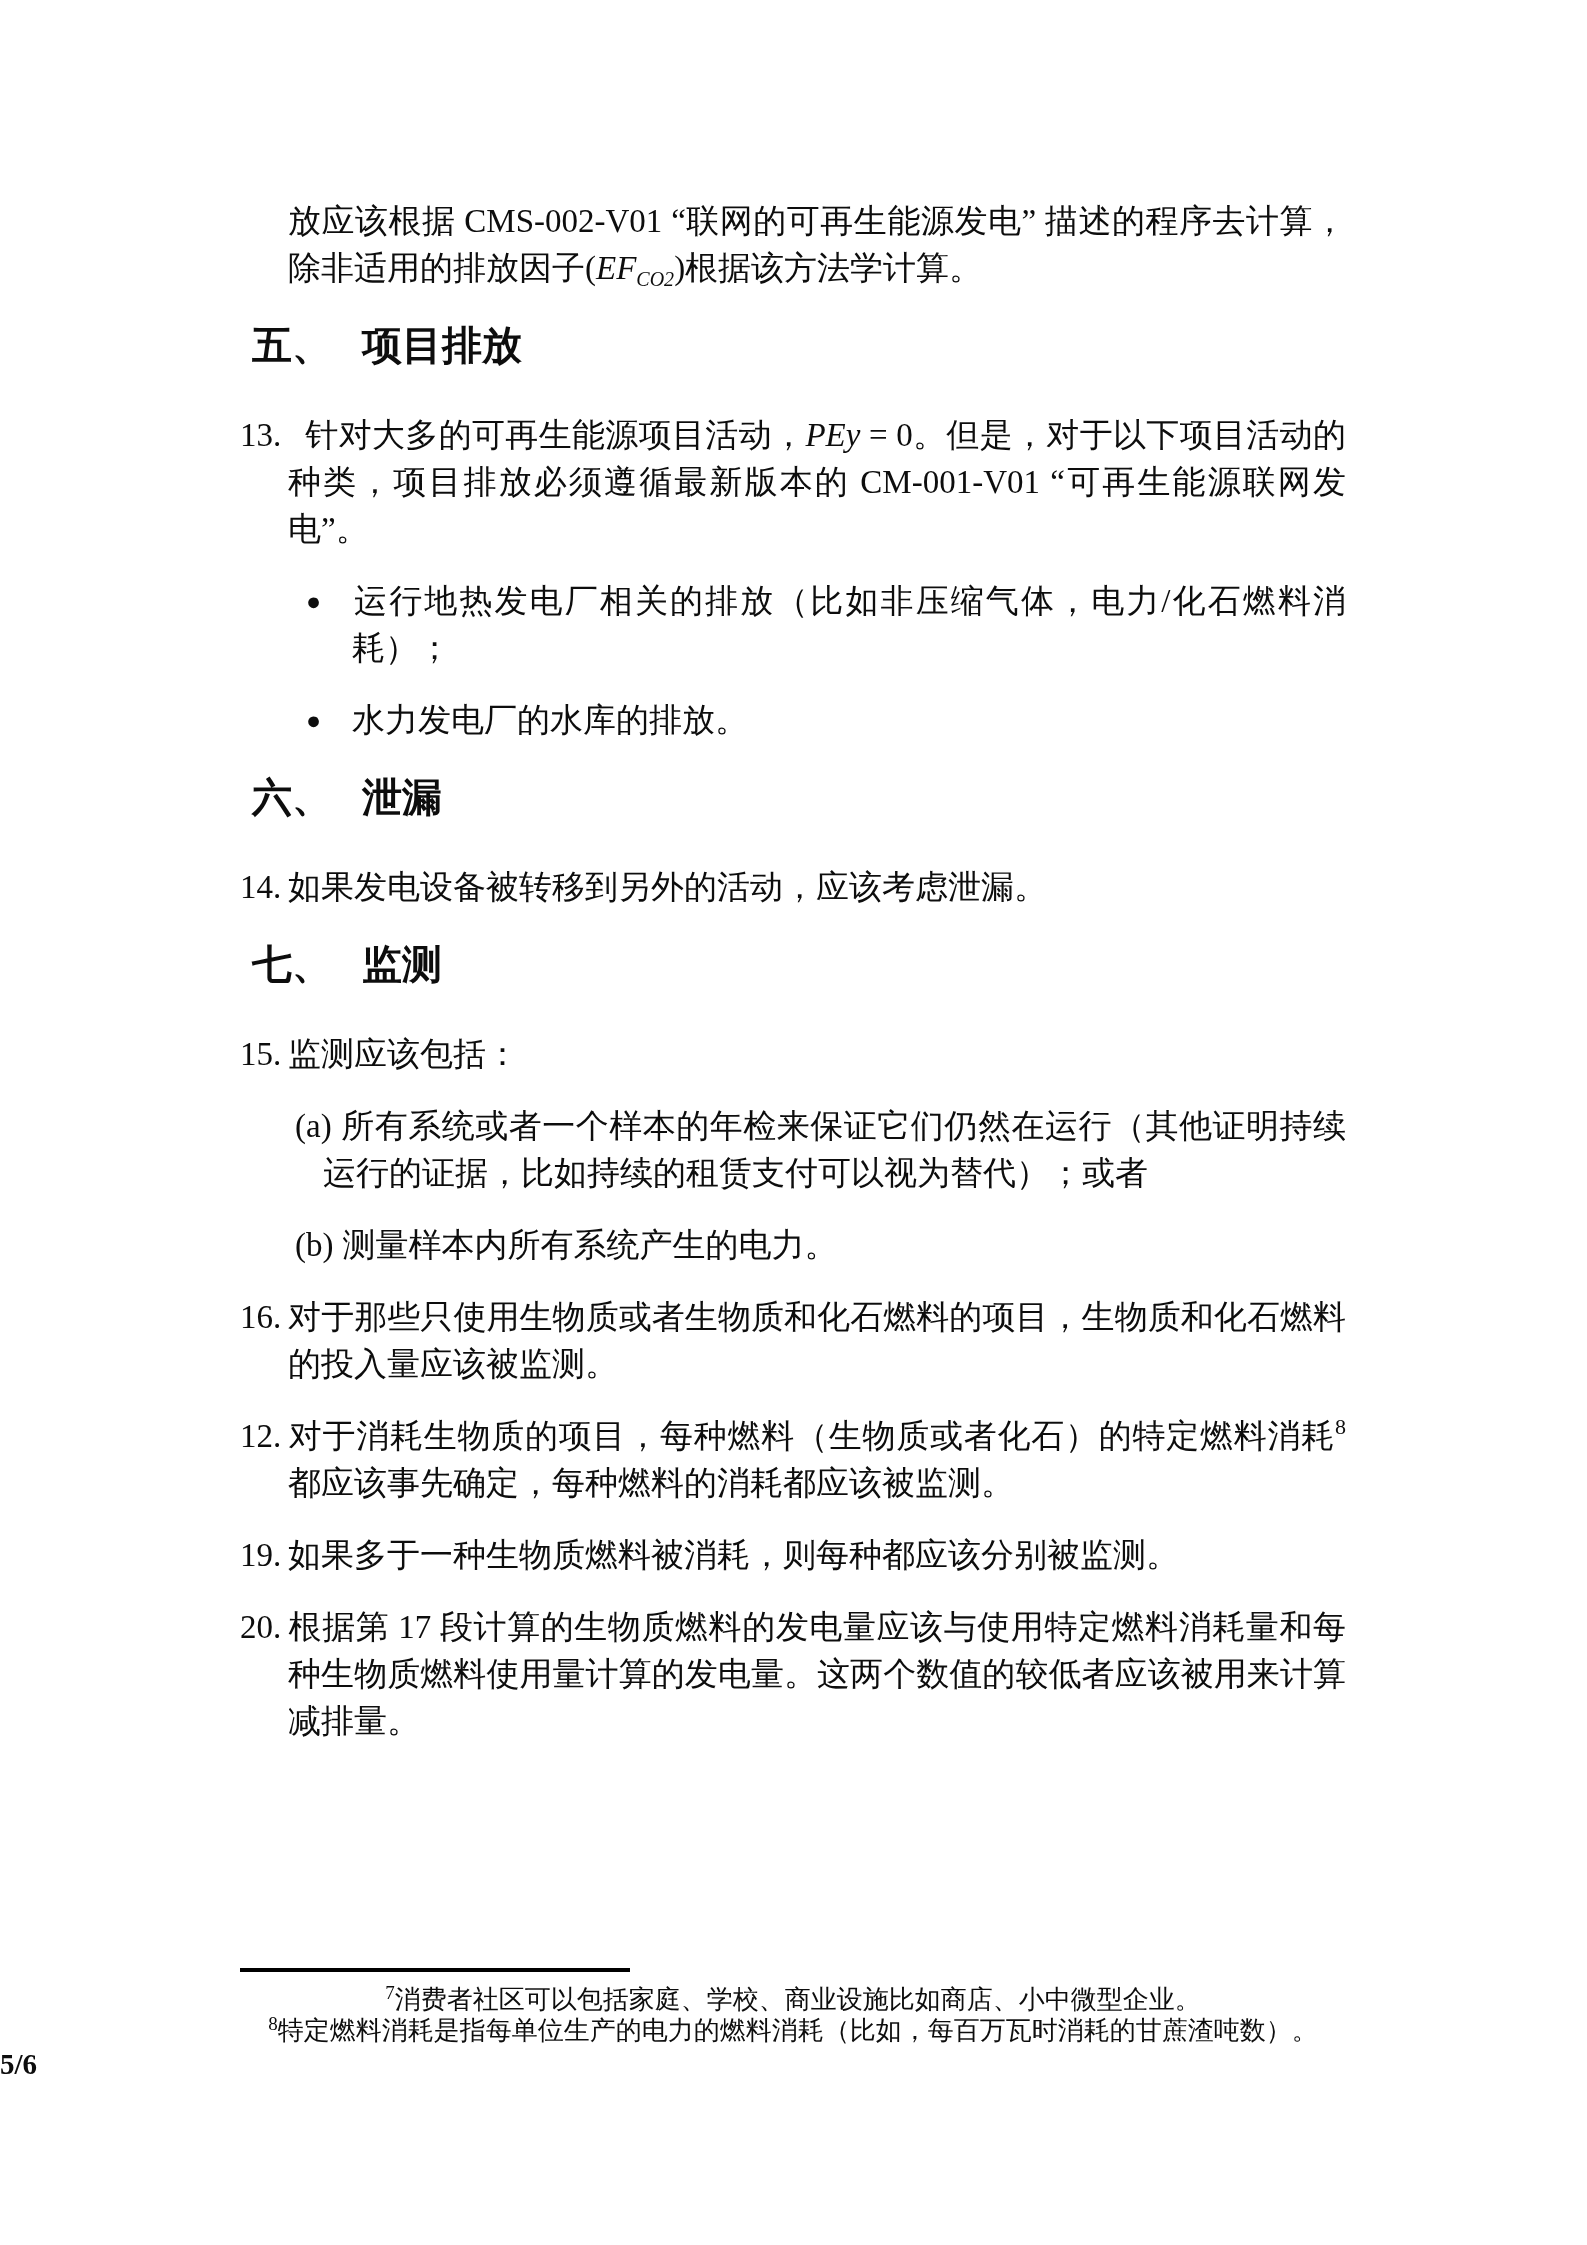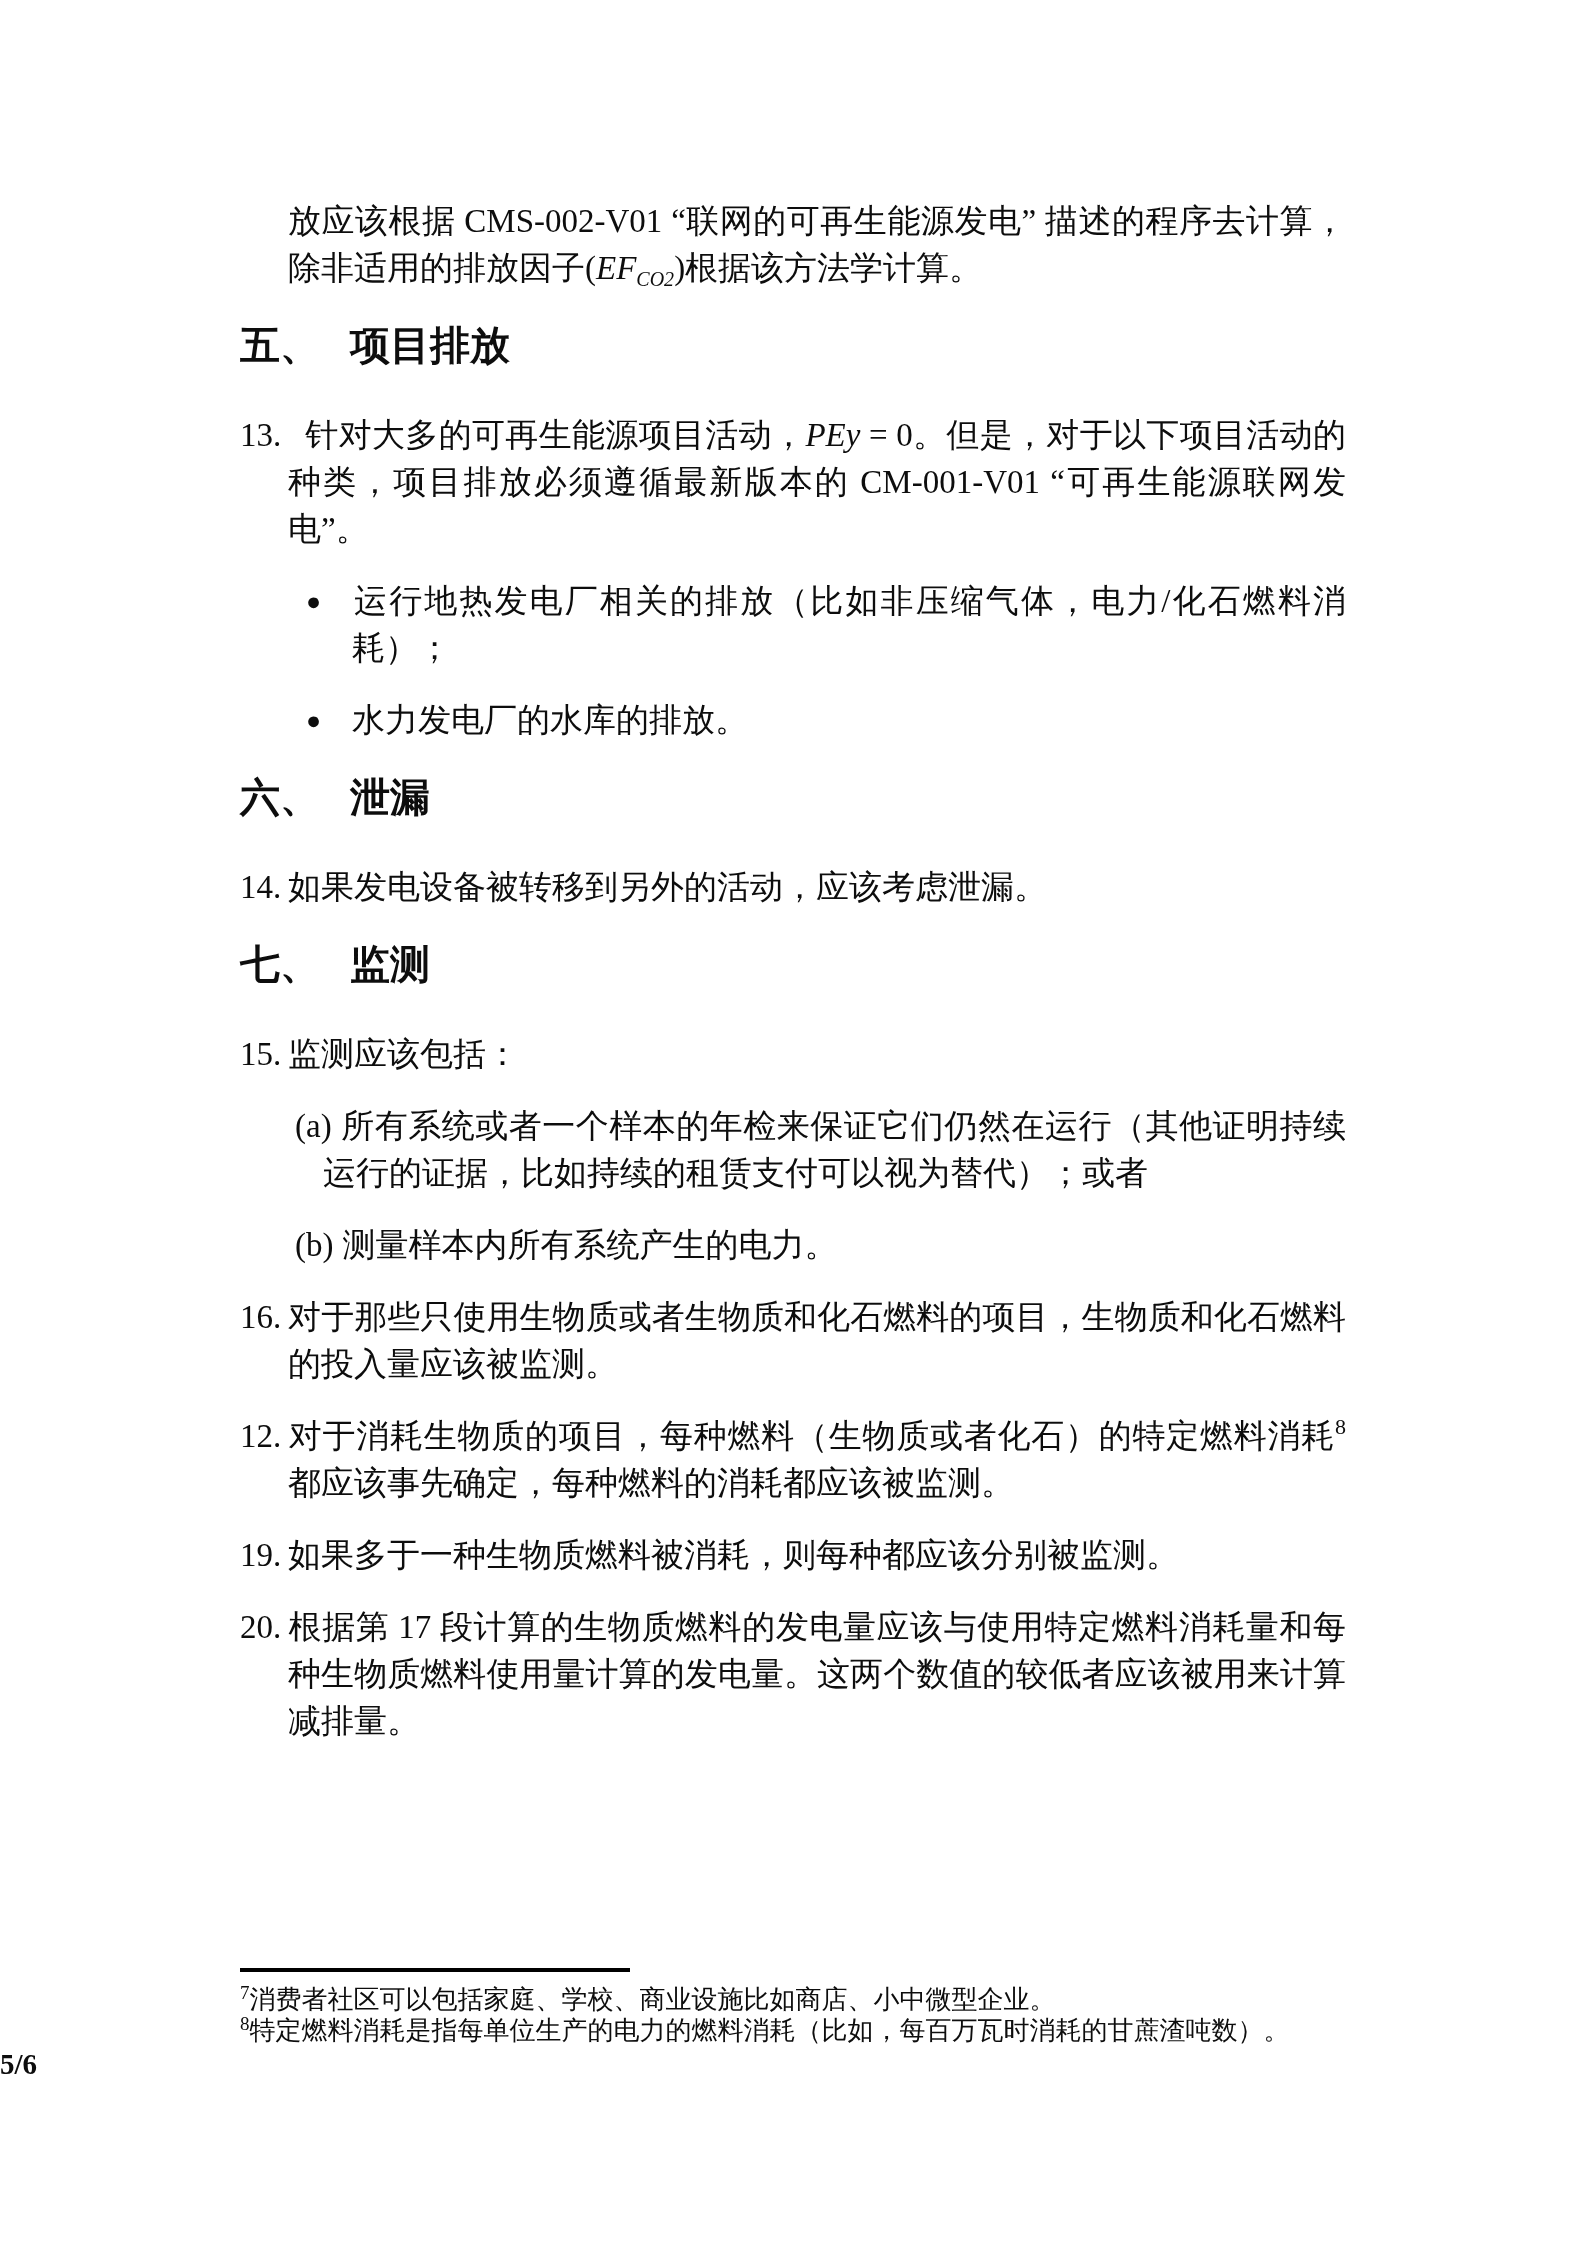--- a/index.html
+++ b/index.html
@@ -35,21 +35,21 @@
   .num {
     display: inline-block;
     width: 48px;
     text-indent: 0;
   }
   .tab-sp { display: inline-block; width: 17px; text-indent: 0; }
   .heading {
     font-size: 40px;
     line-height: 57px;
     font-weight: bold;
-    margin: 5px 0 38px 0;
+    margin: 5px 0 38px 12px;
   }
   .h-num { display: inline-block; width: 110px; }
   .bullet {
     padding-left: 112px;
     text-indent: -46px;
   }
   .bullet-marker {
     display: inline-block;
     width: 46px;
     text-indent: 0;
@@ -82,21 +82,21 @@
   .fn-rule {
     width: 390px;
     height: 4px;
     background: #000000;
     margin: 0 0 12px 0;
   }
   .fn {
     font-size: 26px;
     line-height: 31px;
     margin: 0;
-    text-align: left;
+    text-align: center;
   }
   .fn sup {
     font-size: 19px;
     line-height: 0;
     vertical-align: 9px;
   }
   .page-number {
     position: absolute;
     left: 0;
     top: 2048px;

